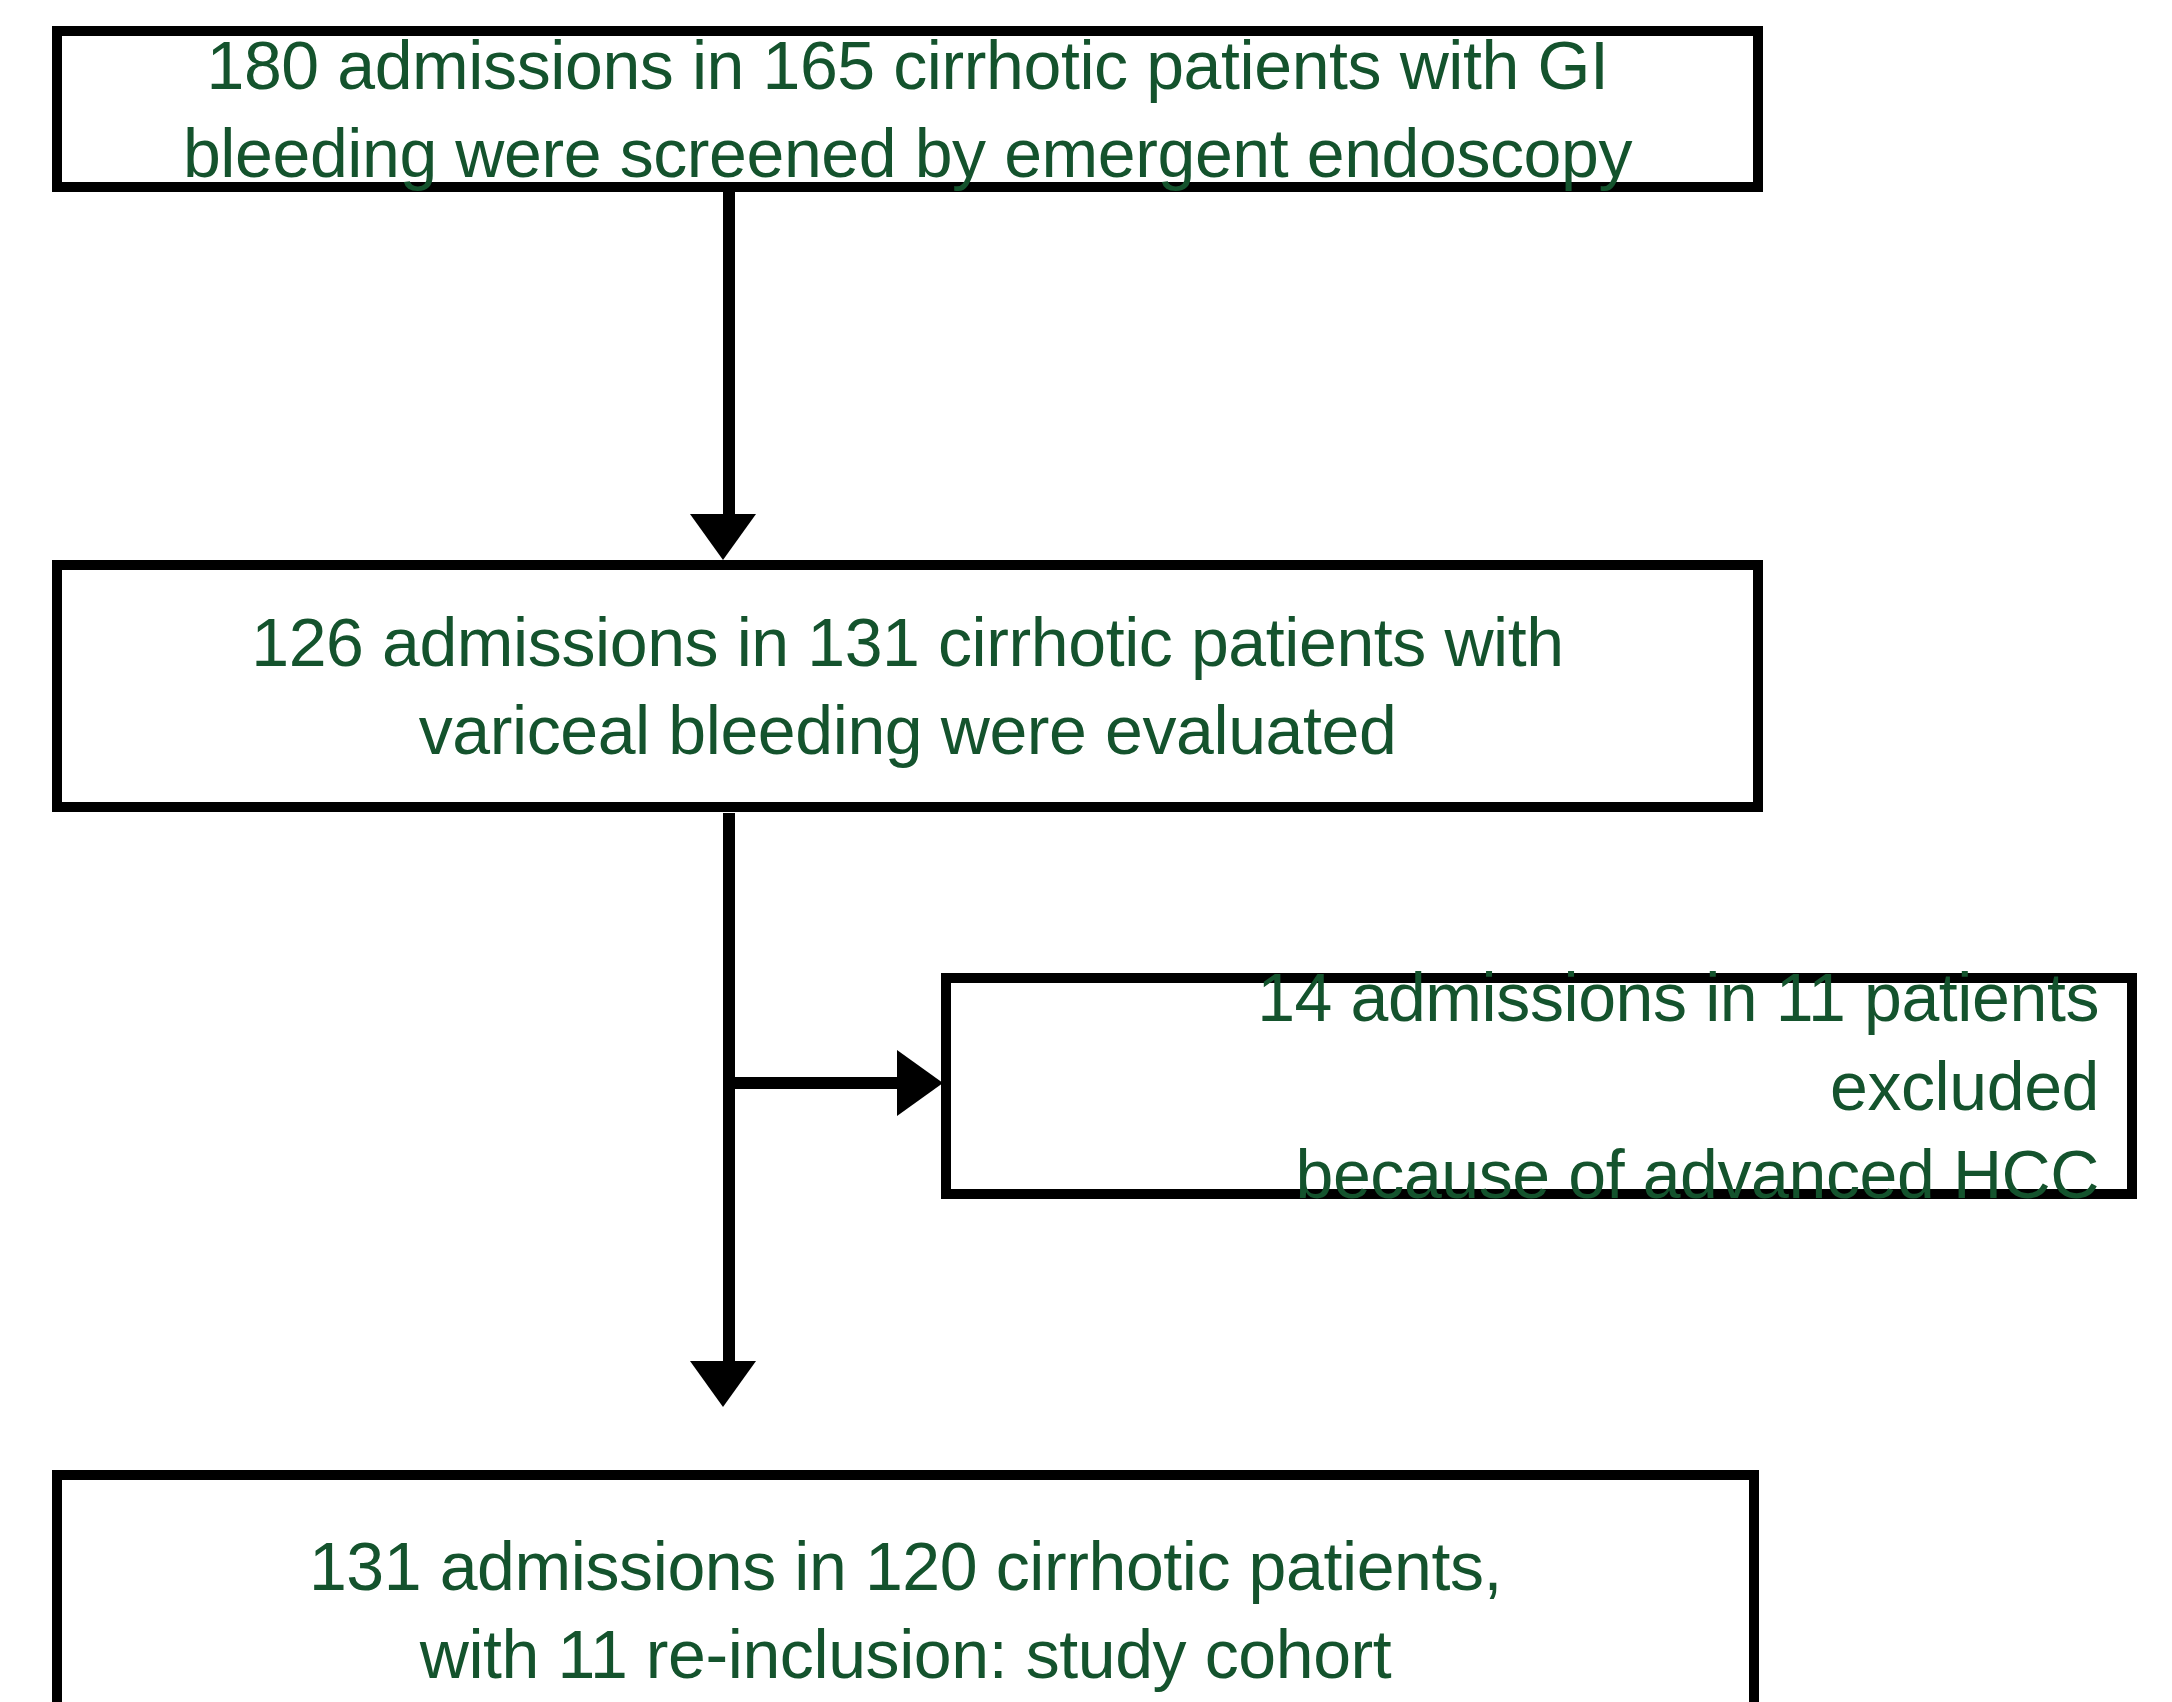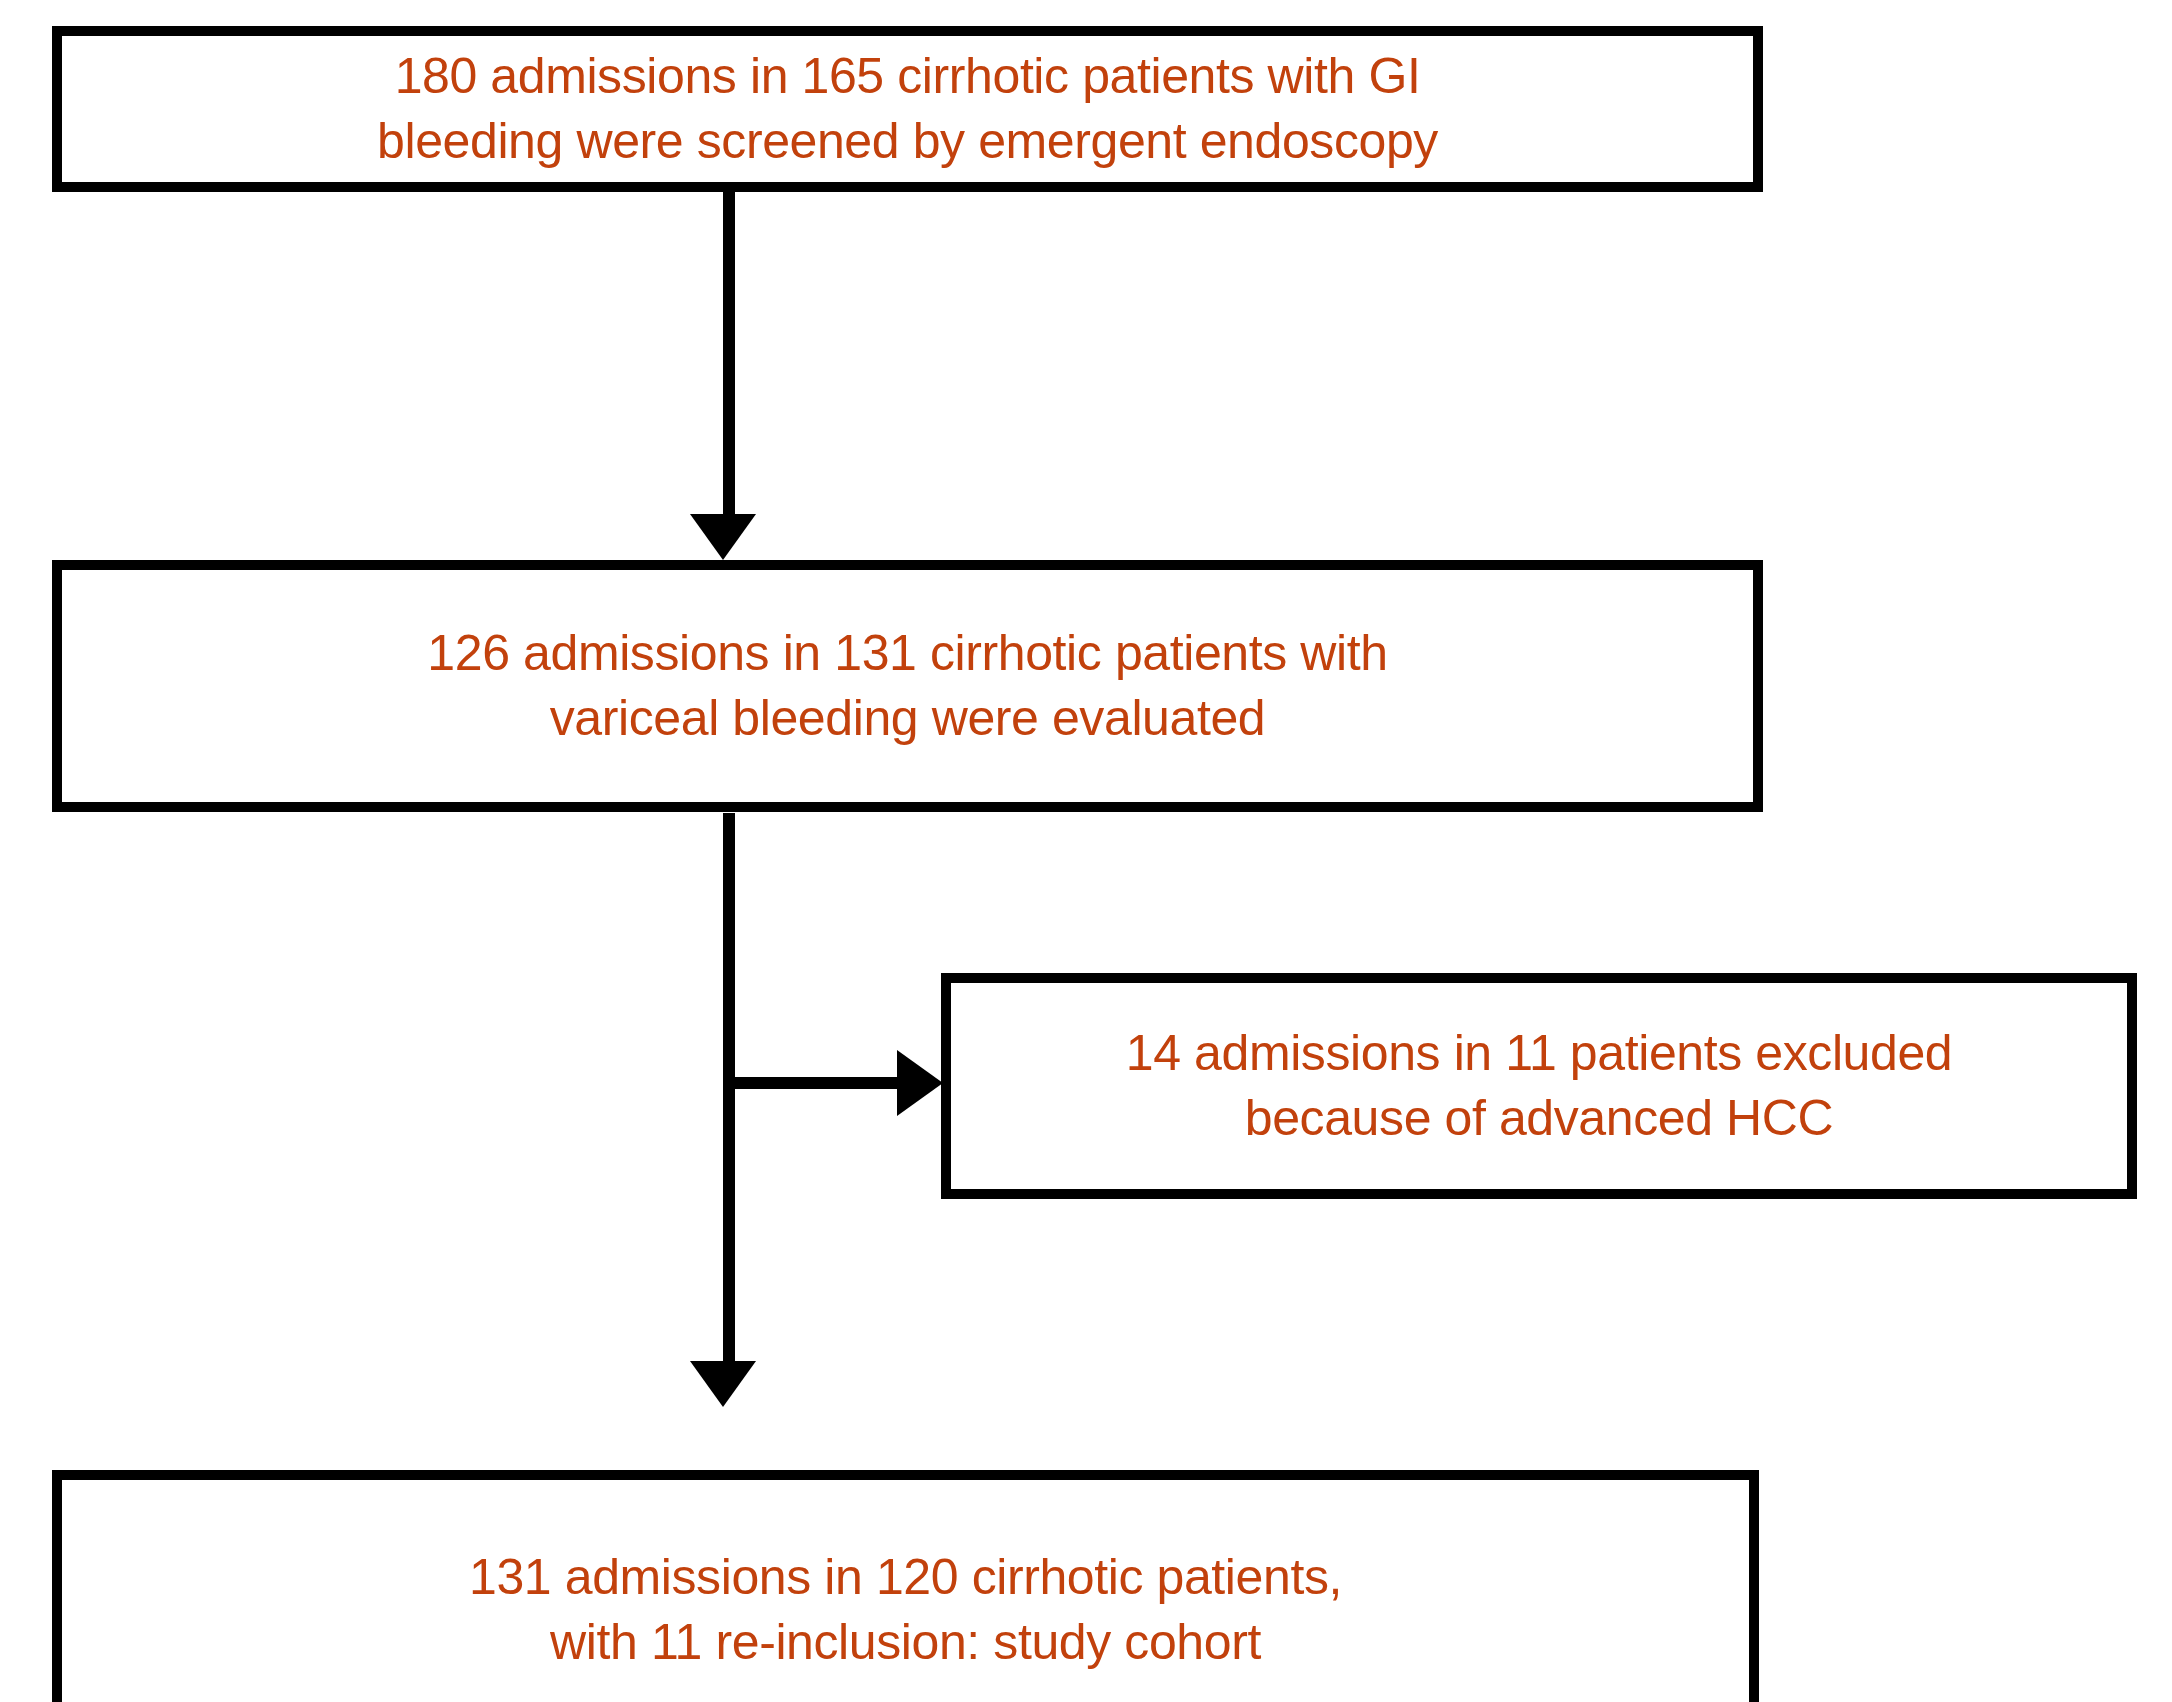--- a/index.html
+++ b/index.html
@@ -18,29 +18,29 @@
   .node-box {
     position: absolute;
     box-sizing: border-box;
     background: #ffffff;
     border: 10px solid #000000;
     display: flex;
     flex-direction: column;
     justify-content: center;
   }
   .node-text {
-    color: #c2410c;
-    font-size: 50px;
+    color: #14532d;
+    font-size: 68px;
     line-height: 1.30;
     letter-spacing: -0.4px;
     white-space: pre-line;
     font-weight: 400;
   }
   .center-text { text-align: center; padding: 0 33px; }
-  .left-text   { text-align: center;   padding: 0 28px; }
+  .left-text   { text-align: right;   padding: 0 28px; }
 
   
   #box-screened   { left: 52px;   top: 26px;   width: 1711px; height: 166px; }
   #box-evaluated  { left: 52px;   top: 560px;  width: 1711px; height: 252px; }
   #box-excluded   { left: 941px; top: 973px; width: 1196px; height: 226px; }
   #box-cohort     { left: 52px;   top: 1470px; width: 1707px; height: 280px; }
 
   
   .v-line {
     position: absolute;

